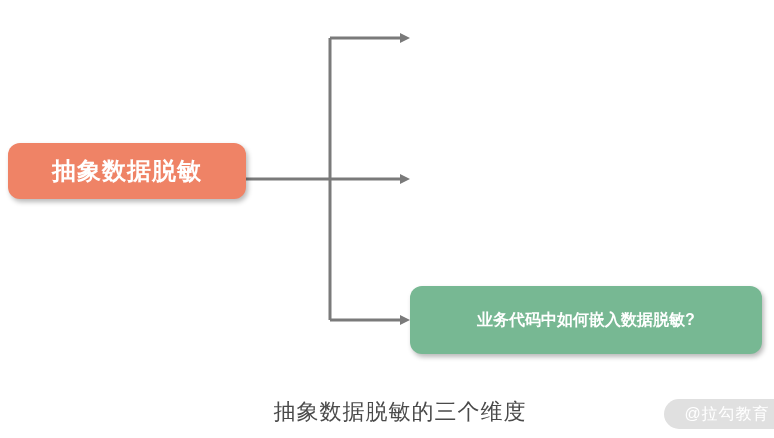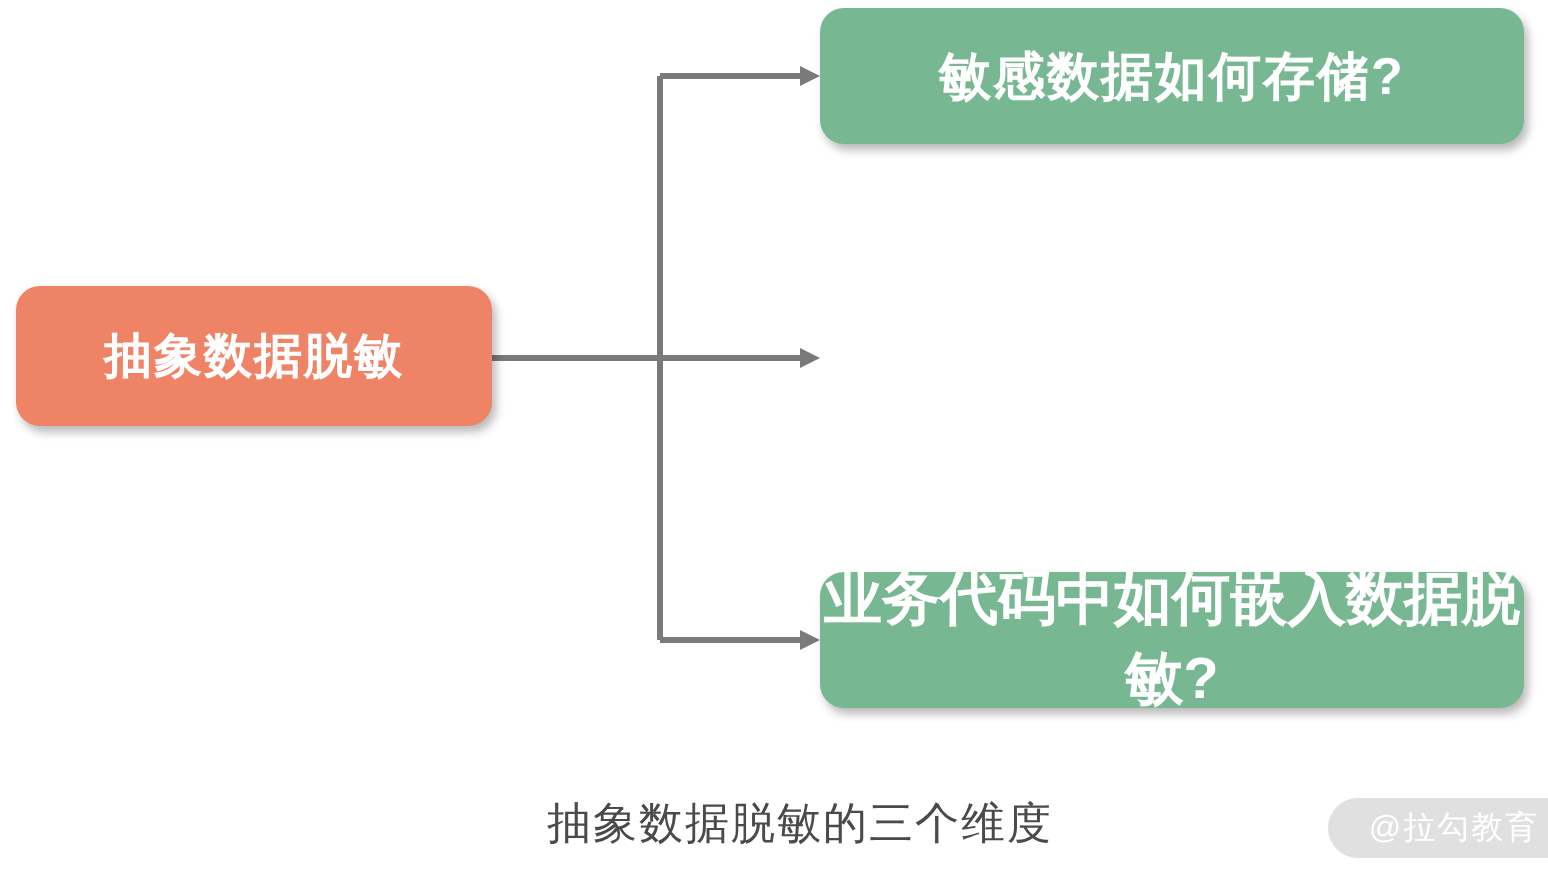--- a/index.html
+++ b/index.html
@@ -29,33 +29,33 @@
     justify-content: center;
     border-radius: 12px;
     color: var(--box-text);
     font-weight: 700;
     text-align: center;
     box-shadow: 2px 3px 5px rgba(0,0,0,0.28);
     letter-spacing: 1px;
   }
   .root-node {
     left: 8px; top: 143px;
-    width: 238px; height: 70px;
+    width: 238px; height: 56px;
     background: var(--root-box);
     font-size: 24px;
   }
   .branch-node {
     left: 410px;
     width: 352px; height: 68px;
     background: var(--branch-box);
     font-size: 26px;
   }
   .branch-1 { top: 4px; }
   .branch-2 { top: 145px; }
-  .branch-3 { top: 286px; font-size: 29px; letter-spacing: 0; }
+  .branch-3 { top: 286px; font-size: 16px; letter-spacing: 0; }
   .connectors {
     position: absolute;
     left: 0; top: 0;
     width: 774px; height: 438px;
     pointer-events: none;
   }
   .connectors path { stroke: var(--connector); stroke-width: 3; fill: none; }
   .connectors polygon { fill: var(--connector); }
   .caption {
     position: absolute;
@@ -96,23 +96,20 @@
     <path d="M330 320 L400 320"></path>
     <polygon points="400,33 410,38 400,43"></polygon>
     <polygon points="400,174 410,179 400,184"></polygon>
     <polygon points="400,315 410,320 400,325"></polygon>
   </svg>
 
   <div class="node root-node">
     <span>抽象数据脱敏</span>
   </div>
 
-  <div class="node branch-node branch-1">
-    <span>敏感数据如何存储?</span>
-  </div>
 
 
   <div class="node branch-node branch-3">
     <span>业务代码中如何嵌入数据脱敏?</span>
   </div>
 
   <div class="caption">抽象数据脱敏的三个维度</div>
 
   <div class="watermark">
     <span>@拉勾教育</span>

